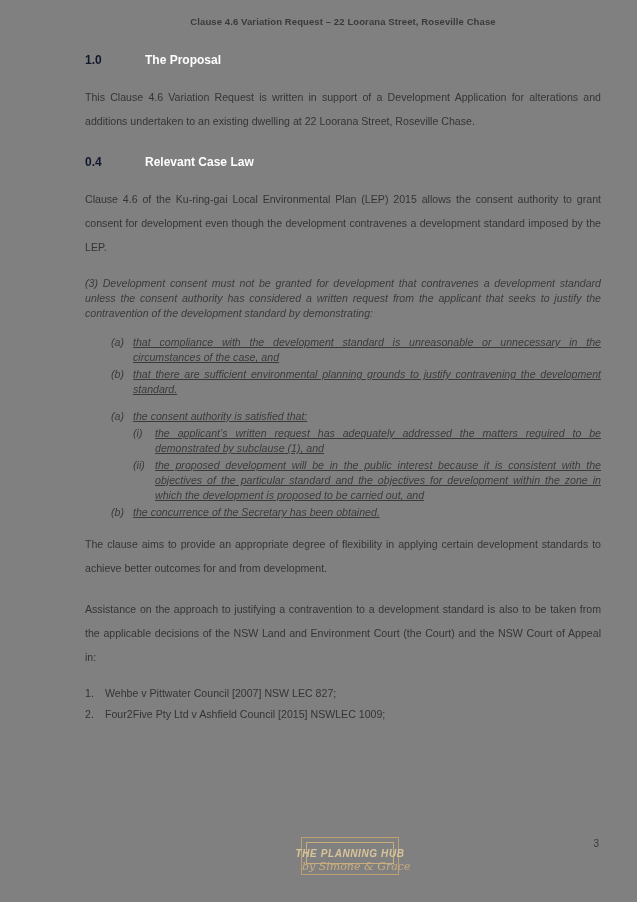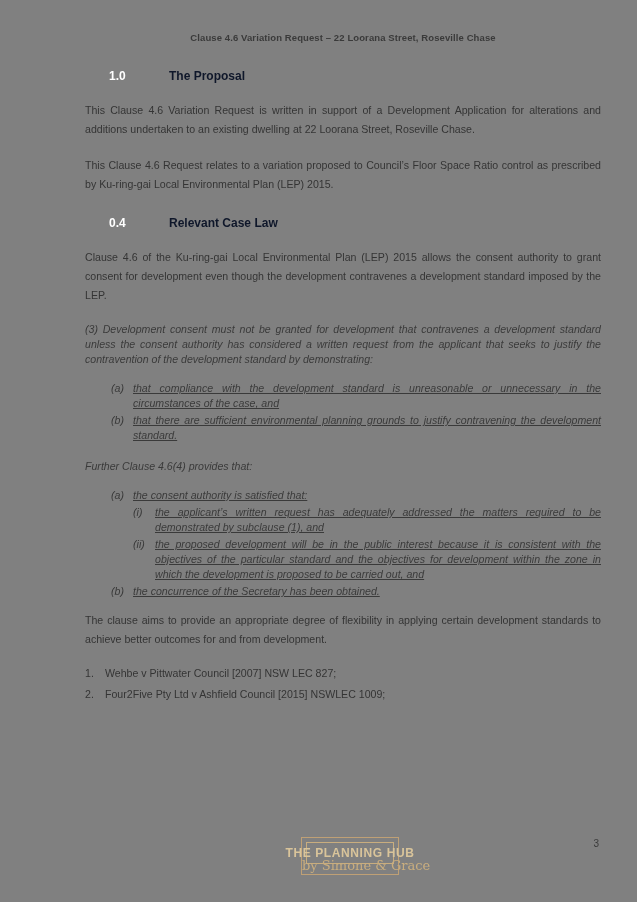--- a/index.html
+++ b/index.html
@@ -8,49 +8,48 @@
     font-family:"Liberation Sans","DejaVu Sans",sans-serif;
     background:#808080;
     overflow:hidden;
   }
   .page{
     position:relative;
     width:637px;height:902px;
     background:#808080;
     color:#323232;
     box-sizing:border-box;
-    padding:32px 36px 0 85px;
+    padding:16px 36px 0 85px;
   }
   .doc-header{
     text-align:center;
     font-size:9.5px;
     font-weight:bold;
     color:#3a3a3a;
     letter-spacing:.1px;
     margin-bottom:26px;
   }
   .heading{
     display:flex;
     font-size:12px;
     font-weight:bold;
     margin-top:22px;
     margin-bottom:18px;
   }
   .heading .h-num{
     width:60px;
     flex:0 0 60px;
+    color:#0f172a;
+  }
+  .heading .h-title{
     color:#ffffff;
-    margin-left:24px;
-  }
-  .heading .h-title{
-    color:#0f172a;
   }
   p.body{
     font-size:10.6px;
-    line-height:19px;
+    line-height:24px;
     text-align:justify;
     margin:0 0 17px 0;
     color:#343434;
   }
   .quote{
     font-style:italic;
     color:#3a3a3a;
   }
   .quote p{
     font-size:10.6px;
@@ -93,31 +92,33 @@
   }
   .footer-logo .inner{
     position:absolute;
     left:4px;top:4px;right:4px;
     height:22px;
     border:1px solid #c9ad7e;
     box-sizing:border-box;
     display:flex;align-items:center;justify-content:center;
   }
   .footer-logo .logo-title{
-    font-size:12px;
+    font-size:10px;
     font-weight:bold;
     letter-spacing:.6px;
     color:#d9c49a;
     white-space:nowrap;
+    font-style:italic;
   }
   .footer-logo .logo-tagline{
     position:absolute;
     left:0;right:0;bottom:1px;
     font-family:"DejaVu Serif","Liberation Serif",serif;
-    font-size:13px;
+    font-style:italic;
+    font-size:11px;
     color:#c9ad7e;
     white-space:nowrap;
   }
   .page-number{
     position:absolute;
     right:38px;top:838px;
     font-size:10px;
     color:#3a3a3a;
   }
 </style>
@@ -127,42 +128,40 @@
 <div class="page">
 
   <div class="doc-header">Clause 4.6 Variation Request – 22 Loorana Street, Roseville Chase</div>
 
   <div class="heading">
     <span class="h-num">1.0</span>
     <span class="h-title">The Proposal</span>
   </div>
 
   <p class="body">This Clause 4.6 Variation Request is written in support of a Development Application for alterations and additions undertaken to an existing dwelling at 22 Loorana Street, Roseville Chase.</p>
-  <p class="body">This Clause 4.6 Request relates to a variation proposed to Council’s Floor Space Ratio control as prescribed by Ku-ring-gai Local Environmental Plan (LEP) 2015.</p>
 
   <div class="heading">
     <span class="h-num">0.4</span>
     <span class="h-title">Relevant Case Law</span>
   </div>
 
   <p class="body">Clause 4.6 of the Ku-ring-gai Local Environmental Plan (LEP) 2015 allows the consent authority to grant consent for development even though the development contravenes a development standard imposed by the LEP.</p>
 
   <div class="quote">
     <p>(3) Development consent must not be granted for development that contravenes a development standard unless the consent authority has considered a written request from the applicant that seeks to justify the contravention of the development standard by demonstrating:</p>
 
     <div class="q-item lvl1">
       <span class="lbl">(a)</span>
       <span class="txt">that compliance with the development standard is unreasonable or unnecessary in the circumstances of the case, and</span>
     </div>
     <div class="q-item lvl1 gap-s">
       <span class="lbl">(b)</span>
       <span class="txt">that there are sufficient environmental planning grounds to justify contravening the development standard.</span>
     </div>
 
-    <p>Further Clause 4.6(4) provides that:</p>
 
 
     <div class="q-item lvl1">
       <span class="lbl">(a)</span>
       <span class="txt">the consent authority is satisfied that:</span>
     </div>
     <div class="q-item lvl2">
       <span class="lbl">(i)</span>
       <span class="txt">the applicant’s written request has adequately addressed the matters required to be demonstrated by subclause (1), and</span>
     </div>
@@ -170,20 +169,21 @@
       <span class="lbl">(ii)</span>
       <span class="txt">the proposed development will be in the public interest because it is consistent with the objectives of the particular standard and the objectives for development within the zone in which the development is proposed to be carried out, and</span>
     </div>
     <div class="q-item lvl1 gap-s">
       <span class="lbl">(b)</span>
       <span class="txt">the concurrence of the Secretary has been obtained.</span>
     </div>
   </div>
 
   <p class="body">The clause aims to provide an appropriate degree of flexibility in applying certain development standards to achieve better outcomes for and from development.</p>
+  <p class="body">Assistance on the approach to justifying a contravention to a development standard is also to be taken from the applicable decisions of the NSW Land and Environment Court (the Court) and the NSW Court of Appeal in:</p>
 
   <div class="case-item">
     <span class="lbl">1.</span>
     <span class="txt">Wehbe v Pittwater Council [2007] NSW LEC 827;</span>
   </div>
   <div class="case-item">
     <span class="lbl">2.</span>
     <span class="txt">Four2Five Pty Ltd v Ashfield Council [2015] NSWLEC 1009;</span>
   </div>
 

